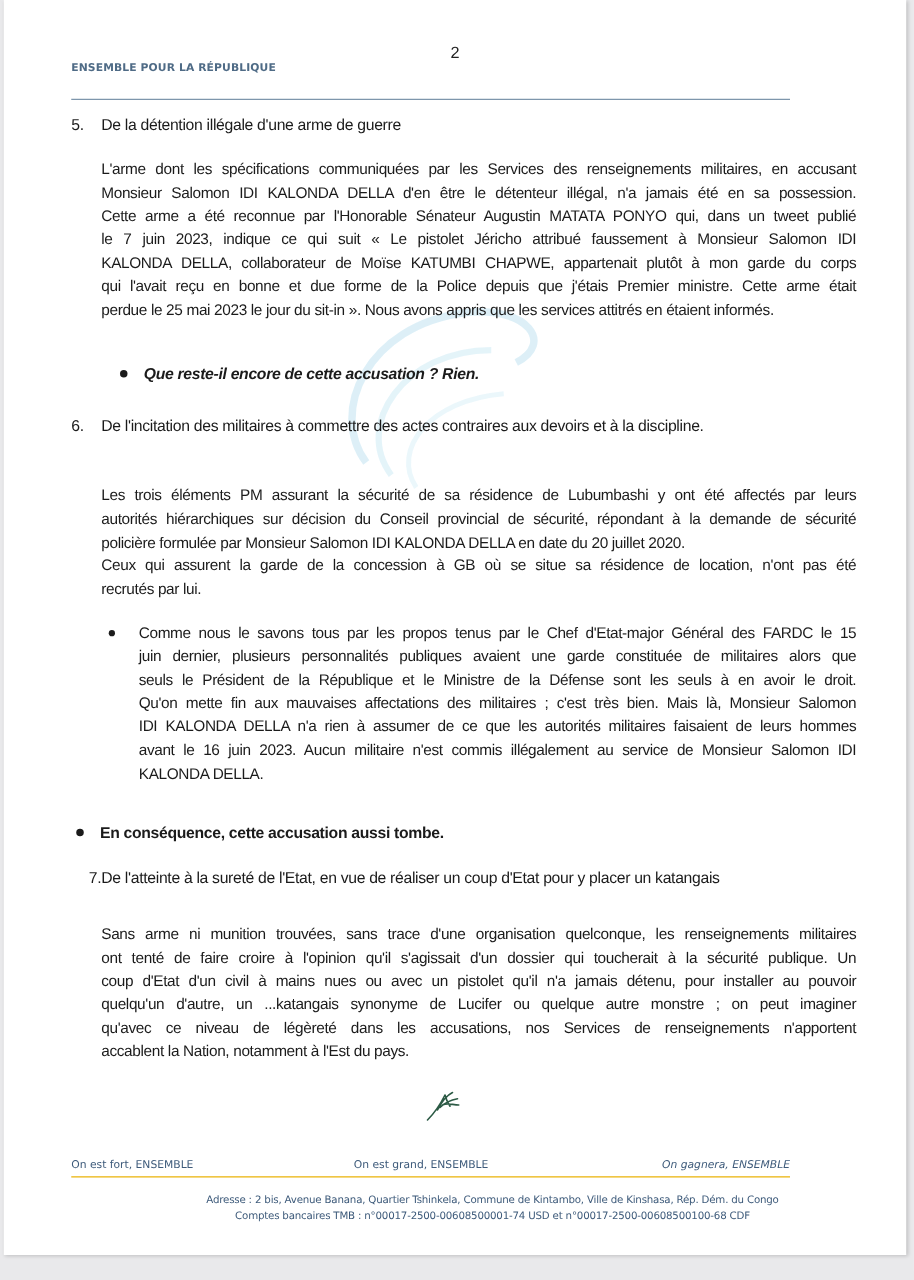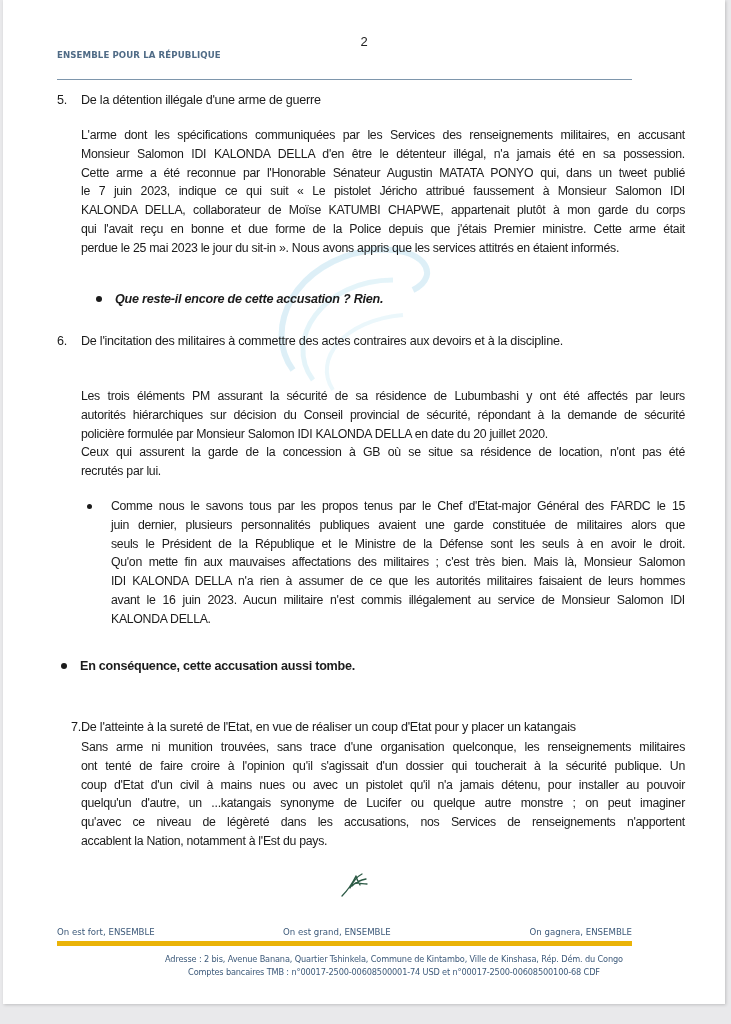--- a/index.html
+++ b/index.html
@@ -146,21 +146,21 @@
     }
     .footer-mottos {
       position: absolute;
       left: 54px;
       top: 927px;
       width: 575px;
       height: 14px;
       font-family: "DejaVu Sans", sans-serif;
       font-size: 8.6px;
       color: #3d5a7a;
-      border-bottom: 5px solid #eab308;
+      border-bottom: 1px solid #eab308;
     }
     .footer-mottos span {
       position: absolute;
       top: 0;
       white-space: nowrap;
     }
     .footer-address {
       position: absolute;
       left: 0;
       width: 100%;
@@ -224,40 +224,40 @@
       <span class="ln">seuls le Président de la République et le Ministre de la Défense sont les seuls à en avoir le droit.</span>
       <span class="ln">Qu'on mette fin aux mauvaises affectations des militaires ; c'est très bien. Mais là, Monsieur Salomon</span>
       <span class="ln">IDI KALONDA DELLA n'a rien à assumer de ce que les autorités militaires faisaient de leurs hommes</span>
       <span class="ln">avant le 16 juin 2023. Aucun militaire n'est commis illégalement au service de Monsieur Salomon IDI</span>
       <span class="ln last">KALONDA DELLA.</span>
     </div>
     <div class="bullet" style="left:58px; top:659px;">
       <span class="dot"></span><span>En conséquence, cette accusation aussi tombe.</span>
     </div>
 
-    <div class="heading" style="top:720px;text-align:right;">
+    <div class="heading" style="top:695px;text-align:right;">
       <span class="num">7.</span><span>De l'atteinte à la sureté de l'Etat, en vue de réaliser un coup d'Etat pour y placer un katangais</span>
     </div>
     <div class="para" style="top:738px;">
       <span class="ln">Sans arme ni munition trouvées, sans trace d'une organisation quelconque, les renseignements militaires</span>
       <span class="ln">ont tenté de faire croire à l'opinion qu'il s'agissait d'un dossier qui toucherait à la sécurité publique. Un</span>
       <span class="ln">coup d'Etat d'un civil à mains nues ou avec un pistolet qu'il n'a jamais détenu, pour installer au pouvoir</span>
       <span class="ln">quelqu'un d'autre, un ...katangais synonyme de Lucifer ou quelque autre monstre ; on peut imaginer</span>
       <span class="ln">qu'avec ce niveau de légèreté dans les accusations, nos Services de renseignements n'apportent</span>
       <span class="ln last">accablent la Nation, notamment à l'Est du pays.</span>
     </div>
   </div>
 
   <svg class="signature" viewBox="0 0 30 28">
     <path d="M2 26 C 8 20, 12 14, 16 6 M10 18 C 14 10, 18 6, 22 4 M12 16 C 16 12, 20 10, 26 9 M14 14 C 18 12, 22 14, 27 14 M16 6 C 17 10, 18 12, 20 15" fill="none" stroke="#2c5a45" stroke-width="1.3" stroke-linecap="round"></path>
   </svg>
 
   <div class="footer-mottos">
     <span style="left:0;">On est fort, ENSEMBLE</span>
     <span style="left:226px;">On est grand, ENSEMBLE</span>
-    <span style="right:0;">On gagnera, ENSEMBLE</span>
+    <span style="right:0;font-style:italic;">On gagnera, ENSEMBLE</span>
   </div>
 
   <div class="footer-address">
     <div>Adresse : 2 bis, Avenue Banana, Quartier Tshinkela, Commune de Kintambo, Ville de Kinshasa, Rép. Dém. du Congo</div>
     <div>Comptes bancaires TMB : n°00017-2500-00608500001-74 USD et n°00017-2500-00608500100-68 CDF</div>
   </div>
 </div>
 
 </body></html>

